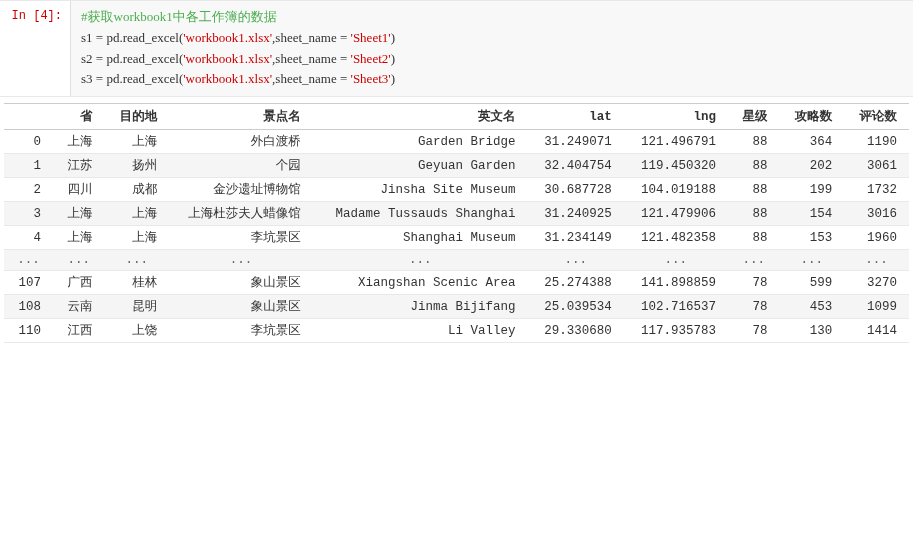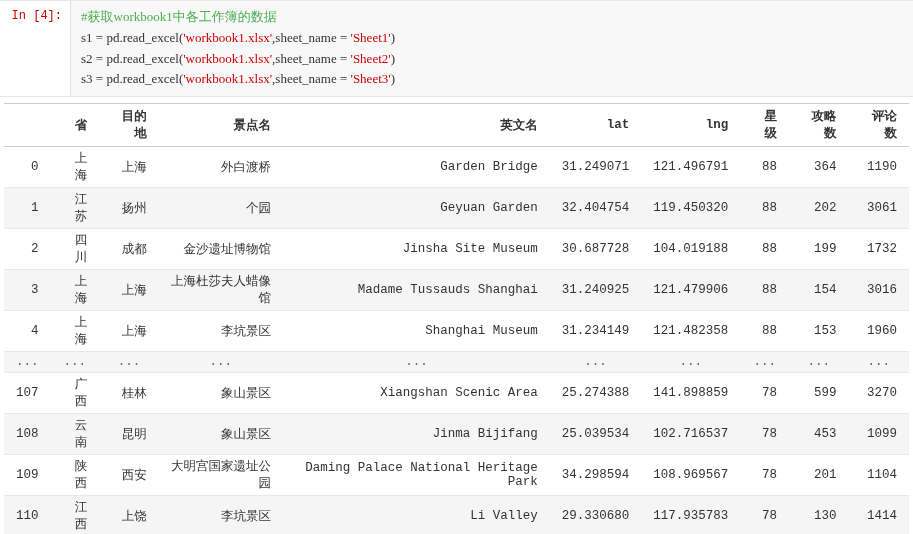--- a/index.html
+++ b/index.html
@@ -231,32 +231,20 @@
               <td>昆明</td>
               <td>象山景区</td>
               <td>Jinma Bijifang</td>
               <td>25.039534</td>
               <td>102.716537</td>
               <td>78</td>
               <td>453</td>
               <td>1099</td>
             </tr>
             <tr>
-              <td>109</td>
-              <td>陕西</td>
-              <td>西安</td>
-              <td>大明宫国家遗址公园</td>
-              <td>Daming Palace National Heritage Park</td>
-              <td>34.298594</td>
-              <td>108.969567</td>
-              <td>78</td>
-              <td>201</td>
-              <td>1104</td>
-            </tr>
-            <tr>
               <td>110</td>
               <td>江西</td>
               <td>上饶</td>
               <td>李坑景区</td>
               <td>Li Valley</td>
               <td>29.330680</td>
               <td>117.935783</td>
               <td>78</td>
               <td>130</td>
               <td>1414</td>

